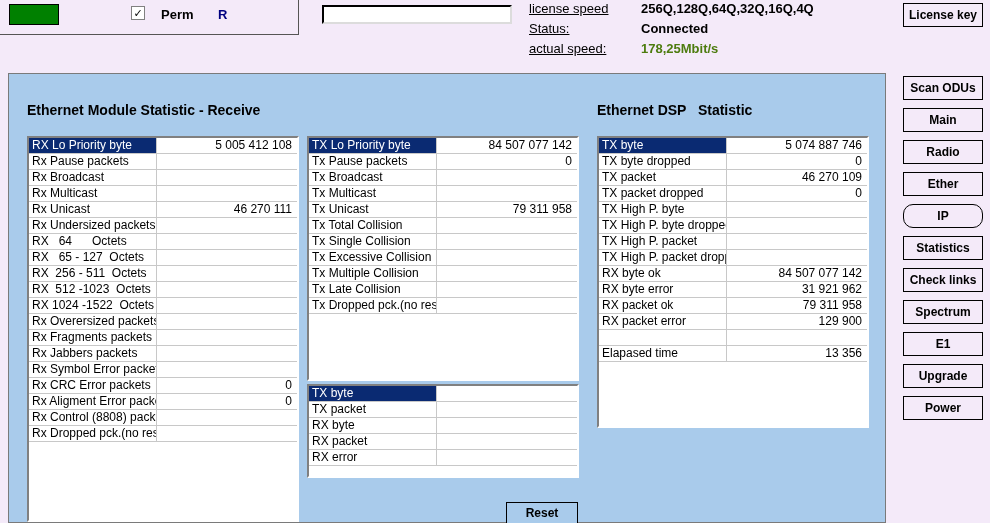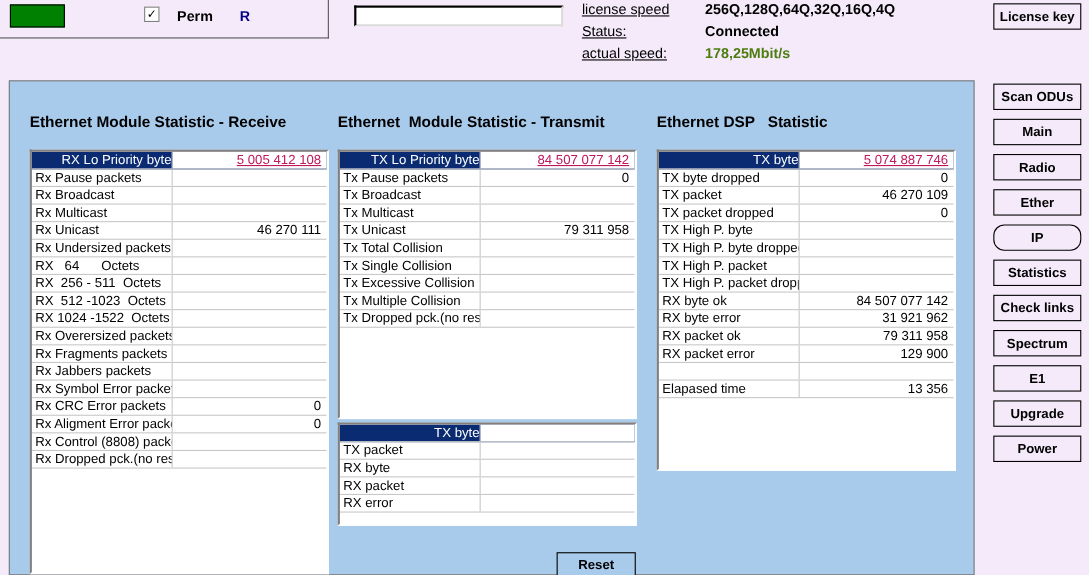--- a/index.html
+++ b/index.html
@@ -84,22 +84,22 @@
     border-right:1px solid #c8c8c8;
     padding:0 0 0 3px;
     font-size:12px;line-height:15px;white-space:pre;overflow:hidden;
   }
   .gval{
     box-sizing:border-box;flex:1;
     padding:0 5px 0 0;text-align:right;
     font-size:12px;line-height:15px;white-space:pre;overflow:hidden;
   }
   .grow.sel{background:#0a2a72;}
-  .grow.sel .gname,.grow.sel .gval{color:#fff;text-align:right;}
-  .grow.sel .gval{background:#fff;color:#be185d;text-decoration:underline;}
+  .grow.sel .gname,.grow.sel .gval{color:#fff;}
+  .grow.sel .gval{background:#fff;color:#000000;}
   .grow.blankfill{border-bottom:none;height:auto;flex:1;}
   .grow.blankfill .gname{border-right:none;}
 
   
   #grid-rx{left:18px;top:62px;width:272px;height:386px;}
   #grid-rx .gname{width:128px;}
   #grid-tx{left:298px;top:62px;width:272px;height:245px;}
   #grid-tx .gname{width:128px;}
   #grid-txrx{left:298px;top:310px;width:272px;height:94px;}
   #grid-txrx .gname{width:128px;}
@@ -143,21 +143,20 @@
     <div class="navbtn" style="top: 268px;">Check links</div>
     <div class="navbtn" style="top: 300px;">Spectrum</div>
     <div class="navbtn" style="top: 332px;">E1</div>
     <div class="navbtn" style="top: 364px;">Upgrade</div>
     <div class="navbtn" style="top: 396px;">Power</div>
   </div>
 
 <div id="main-panel">
 
   <div class="sect-title" id="title-receive">Ethernet Module Statistic - Receive</div>
-  <div class="sect-title" id="title-transmit">Ethernet  Module Statistic - Transmit</div>
   <div class="sect-title" id="title-dsp">Ethernet DSP   Statistic</div>
 
   <div class="grid" id="grid-rx">
       <div class="grow sel">
         <div class="gname">RX Lo Priority byte</div>
         <div class="gval">5 005 412 108</div>
       </div>
       <div class="grow">
         <div class="gname">Rx Pause packets</div>
         <div class="gval"></div>
@@ -173,20 +172,24 @@
       <div class="grow">
         <div class="gname">Rx Unicast</div>
         <div class="gval">46 270 111</div>
       </div>
       <div class="grow">
         <div class="gname">Rx Undersized packets</div>
         <div class="gval"></div>
       </div>
       <div class="grow">
         <div class="gname">RX   64      Octets</div>
+        <div class="gval"></div>
+      </div>
+      <div class="grow">
+        <div class="gname">RX   65 - 127  Octets</div>
         <div class="gval"></div>
       </div>
       <div class="grow">
         <div class="gname">RX  256 - 511  Octets</div>
         <div class="gval"></div>
       </div>
       <div class="grow">
         <div class="gname">RX  512 -1023  Octets</div>
         <div class="gval"></div>
       </div>
@@ -261,20 +264,24 @@
       </div>
       <div class="grow">
         <div class="gname">Tx Excessive Collision</div>
         <div class="gval"></div>
       </div>
       <div class="grow">
         <div class="gname">Tx Multiple Collision</div>
         <div class="gval"></div>
       </div>
       <div class="grow">
+        <div class="gname">Tx Late Collision</div>
+        <div class="gval"></div>
+      </div>
+      <div class="grow">
         <div class="gname">Tx Dropped pck.(no res.)</div>
         <div class="gval"></div>
       </div>
       <div class="grow blankfill">
         <div class="gname"></div>
       </div>
     </div>
   <div class="grid" id="grid-txrx">
       <div class="grow sel">
         <div class="gname">TX byte</div>

